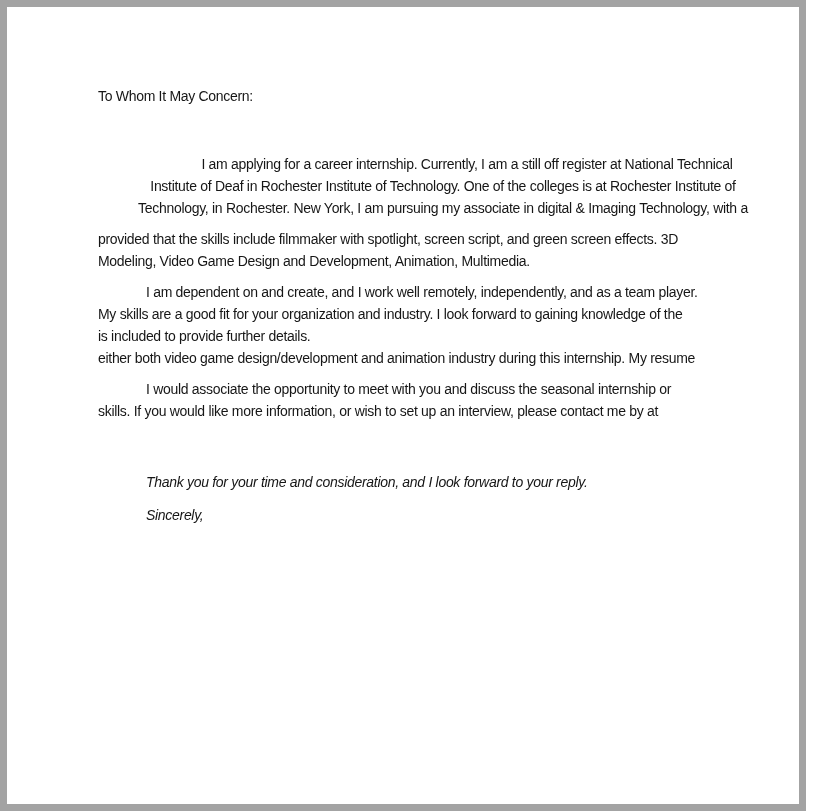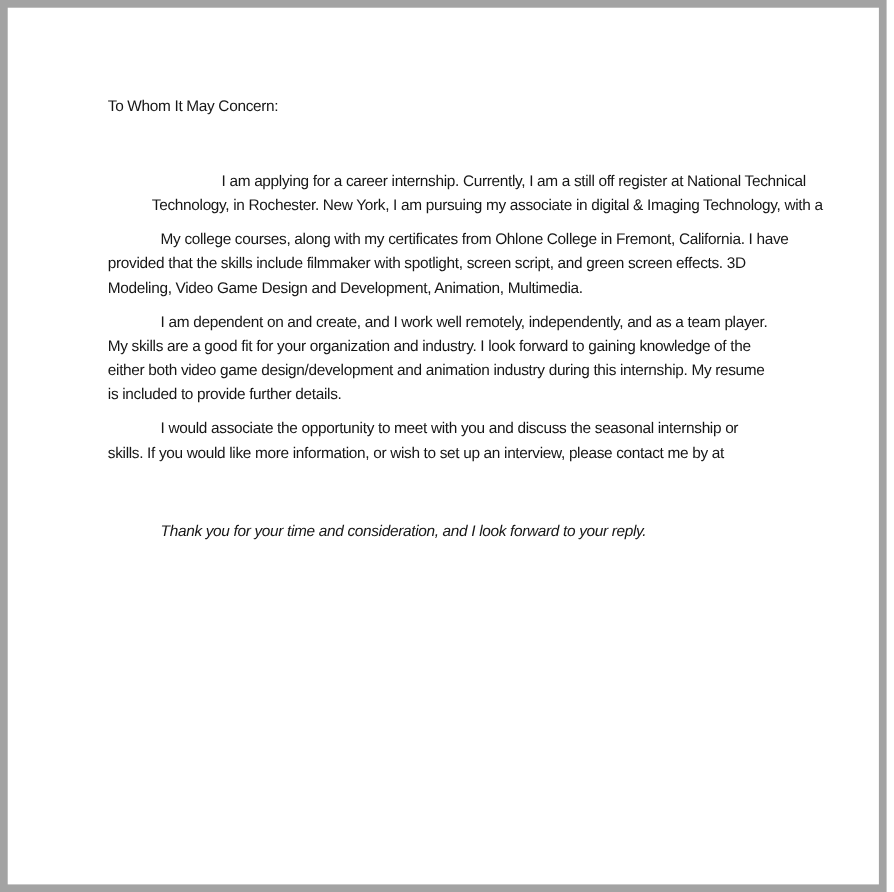--- a/index.html
+++ b/index.html
@@ -46,34 +46,35 @@
 </head>
 <body>
 
 <div class="page">
   <div class="content">
     <div class="line salutation">To Whom It May Concern:</div>
 
     <div id="body-paragraphs">
         <div class="paragraph">
           <div class="line first">I am applying for a career internship. Currently, I am a still off register at National Technical</div>
+          <div class="line">Institute of Deaf in Rochester Institute of Technology. One of the colleges is at Rochester Institute of</div>
           <div class="line">Technology, in Rochester. New York, I am pursuing my associate in digital &amp; Imaging Technology, with a</div>
         </div>
         <div class="paragraph">
-          <div class="line first">My college courses, along with my certificates from Ohlone College in Fremont, California. I have</div>
           <div class="line">provided that the skills include filmmaker with spotlight, screen script, and green screen effects. 3D</div>
           <div class="line">Modeling, Video Game Design and Development, Animation, Multimedia.</div>
         </div>
         <div class="paragraph">
           <div class="line first">I am dependent on and create, and I work well remotely, independently, and as a team player.</div>
           <div class="line">My skills are a good fit for your organization and industry. I look forward to gaining knowledge of the</div>
+          <div class="line">is included to provide further details.</div>
           <div class="line">either both video game design/development and animation industry during this internship. My resume</div>
-          <div class="line">is included to provide further details.</div>
         </div>
         <div class="paragraph">
           <div class="line first">I would associate the opportunity to meet with you and discuss the seasonal internship or</div>
           <div class="line">skills. If you would like more information, or wish to set up an interview, please contact me by at</div>
         </div>
       </div>
 
     <div class="line closing thanks">Thank you for your time and consideration, and I look forward to your reply.</div>
+    <div class="line closing valediction">Sincerely,</div>
   </div>
 </div>
 
 </body></html>

